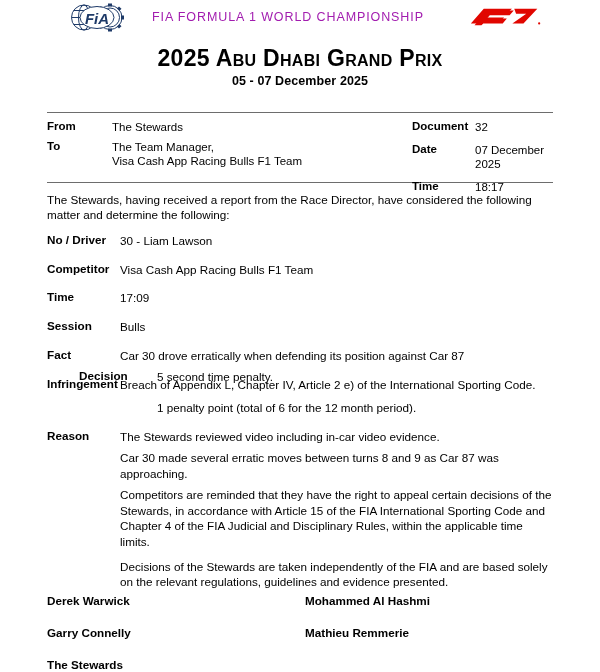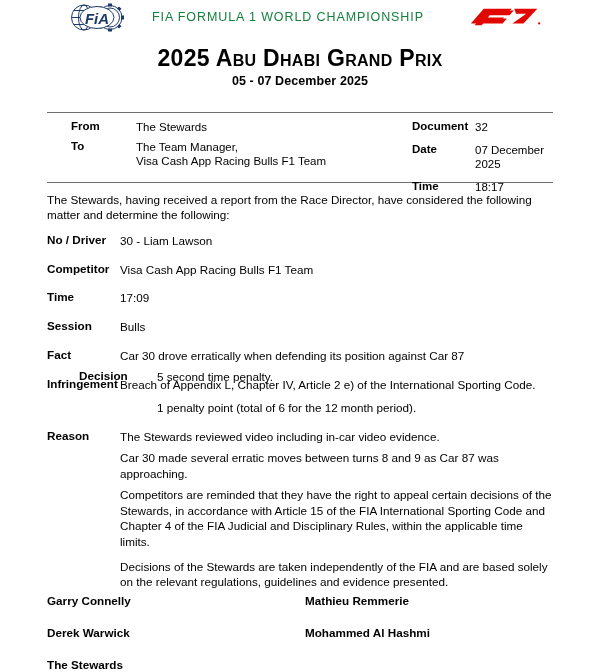--- a/index.html
+++ b/index.html
@@ -33,21 +33,21 @@
     top: 1px;
     width: 56px;
     height: 33px;
   }
   .champ-title {
     position: absolute;
     left: 152px;
     top: 10px;
     font-size: 12.5px;
     letter-spacing: 0.9px;
-    color: #15803d;
+    color: #a21caf;
     font-weight: 400;
     white-space: nowrap;
   }
   .f1-logo {
     position: absolute;
     left: 468px;
     top: 5px;
     width: 74px;
     height: 24px;
   }
@@ -108,21 +108,21 @@
   .meta-row {
     display: flex;
     align-items: flex-start;
     margin-bottom: 6px;
   }
   .meta-label {
     font-size: 11.5px;
     font-weight: bold;
     flex: 0 0 auto;
   }
-  .meta-left .meta-label { width: 65px; margin-left: 24px; }
+  .meta-left .meta-label { width: 65px; }
   .meta-right .meta-label { width: 63px; padding-left: 20px; }
   .meta-value {
     font-size: 11.5px;
     font-weight: normal;
     line-height: 1.22;
   }
   .meta-right .meta-row { margin-bottom: 9px; }
 
   
   .intro {
@@ -350,25 +350,25 @@
     </div>
     <div class="reason-body">
       <div class="reason-para">Car 30 made several erratic moves between turns 8 and 9 as Car 87 was approaching.</div>
       <div class="reason-para">Competitors are reminded that they have the right to appeal certain decisions of the Stewards, in accordance with Article 15 of the FIA International Sporting Code and Chapter 4 of the FIA Judicial and Disciplinary Rules, within the applicable time limits.</div>
       <div class="reason-para gap">Decisions of the Stewards are taken independently of the FIA and are based solely on the relevant regulations, guidelines and evidence presented.</div>
     </div>
   </div>
 
   <div class="signatures">
     <div class="sig-row">
+      <span class="sig-name sig-col1">Derek Warwick</span>
+      <span class="sig-name sig-col2">Mohammed Al Hashmi</span>
+    </div>
+    <div class="sig-row">
       <span class="sig-name sig-col1">Garry Connelly</span>
       <span class="sig-name sig-col2">Mathieu Remmerie</span>
     </div>
     <div class="sig-row">
-      <span class="sig-name sig-col1">Derek Warwick</span>
-      <span class="sig-name sig-col2">Mohammed Al Hashmi</span>
-    </div>
-    <div class="sig-row">
       <span class="sig-name sig-col1">The Stewards</span>
     </div>
   </div>
 
 </div>
 
 </body></html>

